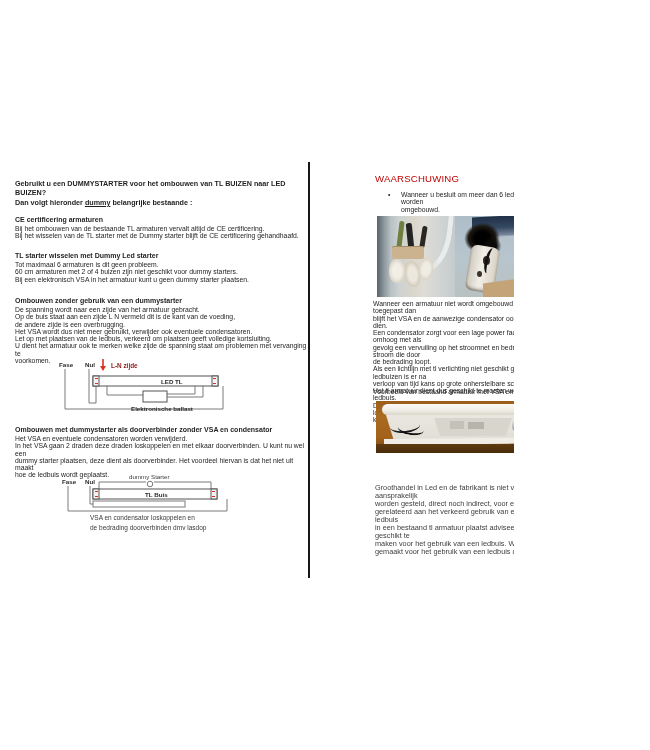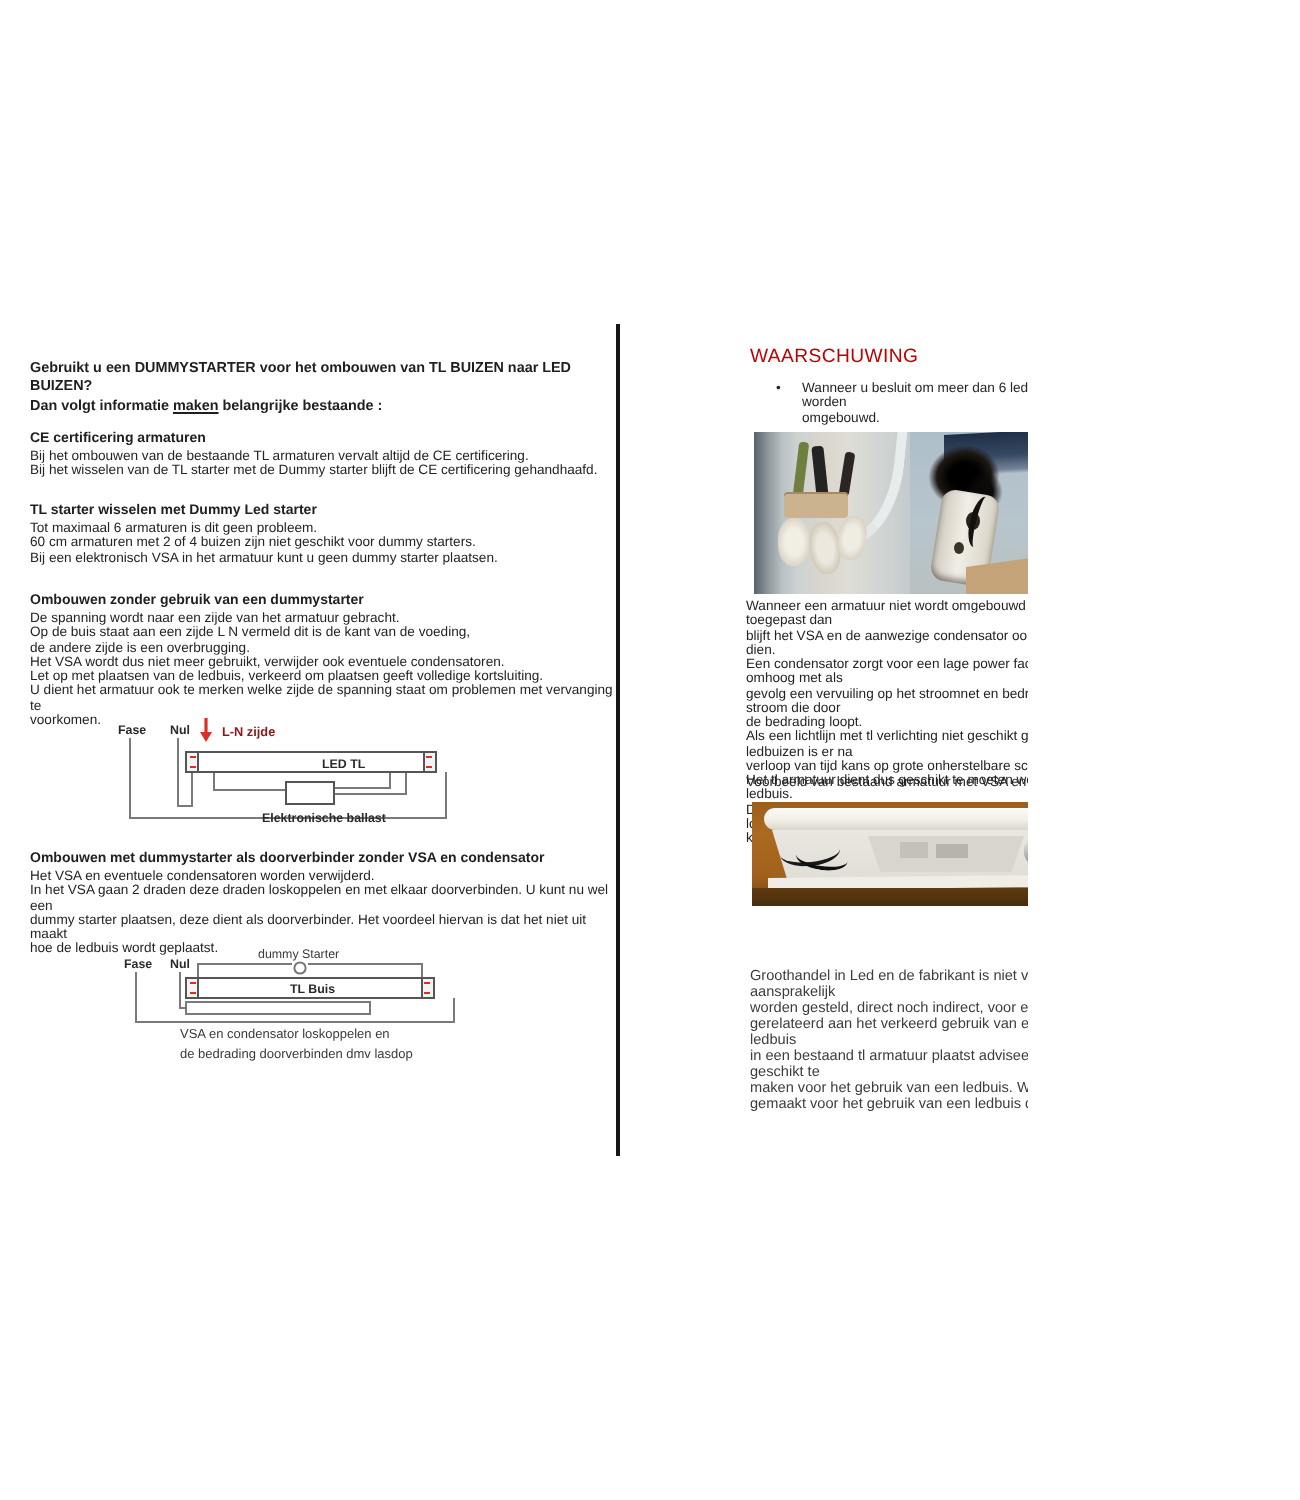--- a/index.html
+++ b/index.html
@@ -98,21 +98,21 @@
   .p2 .shadow { position:absolute; left:0px; top:43px; width:202px; height:9px;
     background:linear-gradient(180deg,#5e3a0f 0%,#4a2d0b 100%); }
 </style>
 </head>
 <body>
 
 <div class="page">
 
   <div class="abs intro">
     <div>Gebruikt u een DUMMYSTARTER voor het ombouwen van TL BUIZEN naar LED BUIZEN?</div>
-    <div><span>Dan volgt informatie </span><span class="u">maken</span><span> belangrijke bestaande :</span></div>
+    <div><span>Dan volgt hieronder </span><span class="u">dummy</span><span> belangrijke bestaande :</span></div>
   </div>
 
   <div class="abs sec-ce">
     <div class="sec-title">CE certificering armaturen</div>
     <div class="sec-body pre">Bij het ombouwen van de bestaande TL armaturen vervalt altijd de CE certificering.
 Bij het wisselen van de TL starter met de Dummy starter blijft de CE certificering gehandhaafd.</div>
   </div>
 
   <div class="abs sec-tl">
     <div class="sec-title">TL starter wisselen met Dummy Led starter</div>

